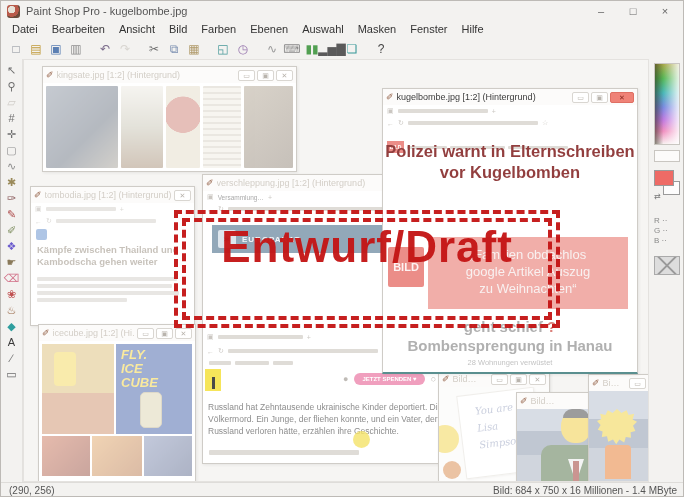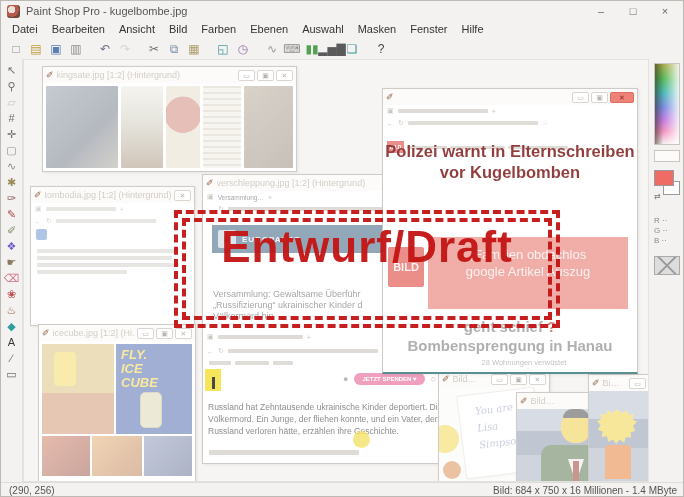--- a/index.html
+++ b/index.html
@@ -69,21 +69,21 @@
   .vbyline{position:absolute;left:6px;top:252px;}
   .ydot{position:absolute;left:150px;top:240px;width:17px;height:17px;border-radius:50%;background:#f2dd4e;opacity:.8;}
   
   .kb-nav{position:absolute;left:4px;top:36px;display:flex;align-items:center;gap:3px;}
   .bild-sm{width:17px;height:12px;background:#e87a74;color:#fff;font-size:5px;font-weight:bold;display:flex;align-items:center;justify-content:center;}
   .kb-h1{position:absolute;left:0;top:36px;width:100%;text-align:center;font-size:16.5px;font-weight:bold;color:#7f1d1d;line-height:21px;}
   .bild-lg{position:absolute;left:5px;top:142px;width:36px;height:40px;background:#e87a74;color:#fdf2f1;font-size:11px;font-weight:bold;display:flex;align-items:center;justify-content:center;border-radius:2px;}
   .kb-overlay{position:absolute;left:45px;top:132px;width:200px;height:72px;background:#efa09b;color:#f8efee;font-size:13px;line-height:17px;text-align:center;padding-top:9px;}
   .kb-h2{position:absolute;left:0;top:212px;width:100%;text-align:center;font-size:15px;font-weight:bold;color:#a3a3a3;line-height:19px;}
   .kb-h2 .q{color:#d46a63;}
-  .kb-sub{position:absolute;left:14px;top:253px;width:100%;text-align:center;font-size:7.5px;color:#b8b8b8;}
+  .kb-sub{position:absolute;left:0;top:253px;width:100%;text-align:center;font-size:7.5px;color:#b8b8b8;}
   
   .ic-grid{display:flex;flex-wrap:wrap;gap:2px;padding:3px;opacity:.45;}
   .comic{width:76px;height:90px;background:#2f4fa0;color:#f5d22a;font-weight:bold;font-style:italic;padding:4px 5px;position:relative;}
   .comic div{font-size:13px;line-height:14px;}
   .bottle{position:absolute;left:24px;top:48px;width:22px;height:36px;background:#d8cfa8;border-radius:5px;border:1px solid #b8ad88;}
   
   .scene{position:relative;width:100%;height:100%;opacity:.55;background:linear-gradient(180deg,#b9c3d1 0 30%,#8d9bae 30% 62%,#aab4c2 62%);}
   .note-body{position:relative;width:100%;height:100%;background:#fbfaf8;opacity:.5;}
   .note{position:absolute;left:22px;top:4px;width:78px;height:84px;background:#fff;border:1px solid #e2dfd8;transform:rotate(-7deg);box-shadow:1px 1px 2px rgba(0,0,0,.08);font-family:"DejaVu Serif",serif;font-style:italic;color:#97a1bf;font-size:10px;line-height:17px;padding:8px 0 0 16px;}
   .hand{position:absolute;left:-8px;top:38px;width:28px;height:28px;border-radius:50%;background:#f2d44a;}
@@ -215,20 +215,21 @@
             <span>▣</span>
             <span class="bar" style="width:70px;"></span>
             <span>+</span>
           </div>
         <div class="chrome">
             <span>←</span>
             <span>↻</span>
             <span class="bar" style="width:100px;"></span>
           </div>
         <div class="tb-logo"></div>
+        <div class="news-h">Kämpfe zwischen Thailand und Kambodscha gehen weiter</div>
         <div class="ptxt">
           <span class="bar" style="width:140px;"></span>
           <span class="bar" style="width:135px;"></span>
           <span class="bar" style="width:142px;"></span>
           <span class="bar" style="width:90px;"></span>
         </div>
       </div>
     </div>
 
     <div class="win" style="left:178px;top:114px;width:346px;height:290px;z-index:3;">
@@ -249,25 +250,20 @@
           </div>
         <div class="chrome">
             <span>←</span>
             <span>↻</span>
             <span class="bar" style="width:180px;"></span>
             <span>☆</span>
           </div>
         <div class="euro-bar">
           <span class="euro-logo">✶</span>
           <span class="euro-label">EUROPARAT</span>
-        </div>
-        <div class="vpara">
-          <div>Versammlung: Gewaltsame Überführ</div>
-          <div>„Russifizierung“ ukrainischer Kinder d</div>
-          <div>Völkermord hin</div>
         </div>
         <div class="chrome" style="position:absolute;left:0;top:140px;">
             <span>▣</span>
             <span class="bar" style="width:85px;"></span>
             <span>+</span>
           </div>
         <div class="chrome" style="position:absolute;left:0;top:154px;">
             <span>←</span>
             <span>↻</span>
             <span class="bar" style="width:150px;"></span>
@@ -376,20 +372,21 @@
         <div class="scene">
           <div class="lisa-head"></div>
             <div class="lisa-dress"></div>
         </div>
       </div>
     </div>
 
     <div class="win" style="left:358px;top:28px;width:256px;height:286px;z-index:30;border-bottom:2px solid #5a8f8f;">
       <div class="wt">
         <span class="wicon">✐</span>
+        <span class="wt-text active">kugelbombe.jpg [1:2] (Hintergrund)</span>
         <span class="wbtns">
           <span class="wb">▭</span>
           <span class="wb">▣</span>
           <span class="wb close-active">✕</span>
         </span>
       </div>
       <div class="wbody fade80" style="height:266px;">
         <div class="chrome">
             <span>▣</span>
             <span class="bar" style="width:90px;"></span>
@@ -405,20 +402,21 @@
           <span class="bild-sm">BILD</span>
           <span class="bar" style="width:40px;height:3px;"></span>
             <span class="bar" style="width:55px;height:3px;"></span>
             <span class="bar" style="width:60px;height:3px;"></span>
         </div>
         <div class="kb-h1">Polizei warnt in Elternschreiben vor Kugelbomben</div>
         <div class="bild-lg">BILD</div>
         <div class="kb-overlay">
           <div>„Familien obdachlos</div>
           <div>google Artikel Auszug</div>
+          <div>zu Weihnachten“</div>
         </div>
         <div class="kb-h2">
           <div><span>geht schief </span><span class="q">?</span></div>
           <div>Bombensprengung in Hanau</div>
         </div>
         <div class="kb-sub">28 Wohnungen verwüstet</div>
       </div>
     </div>
 
     <div class="stamp">

